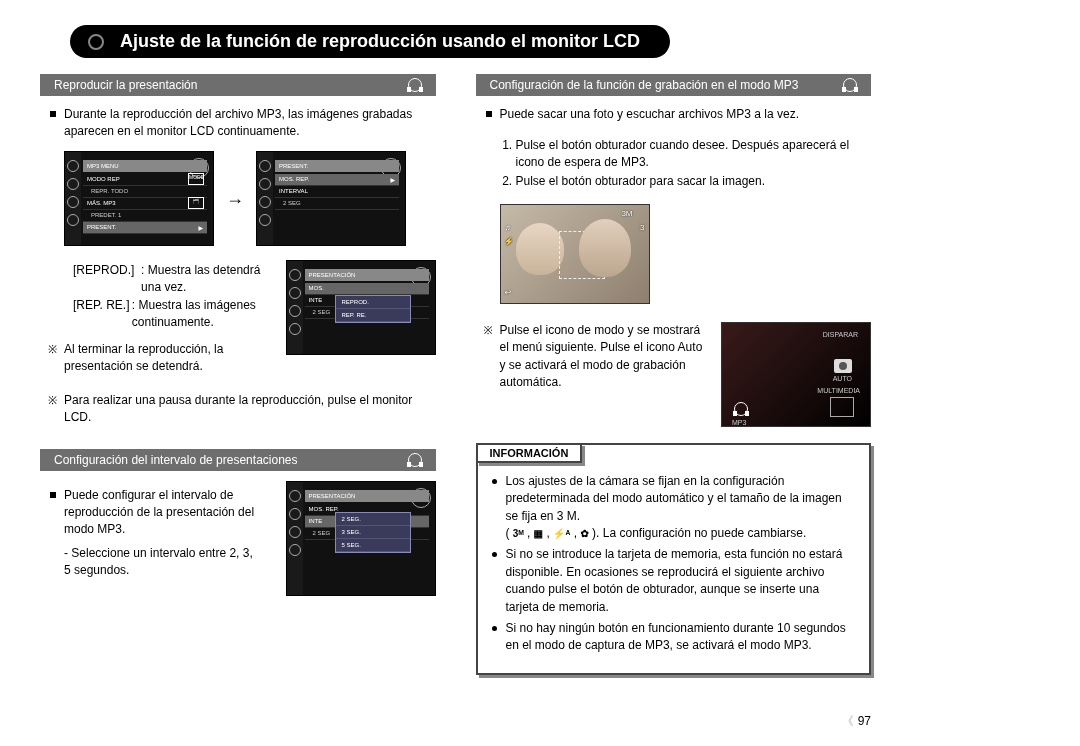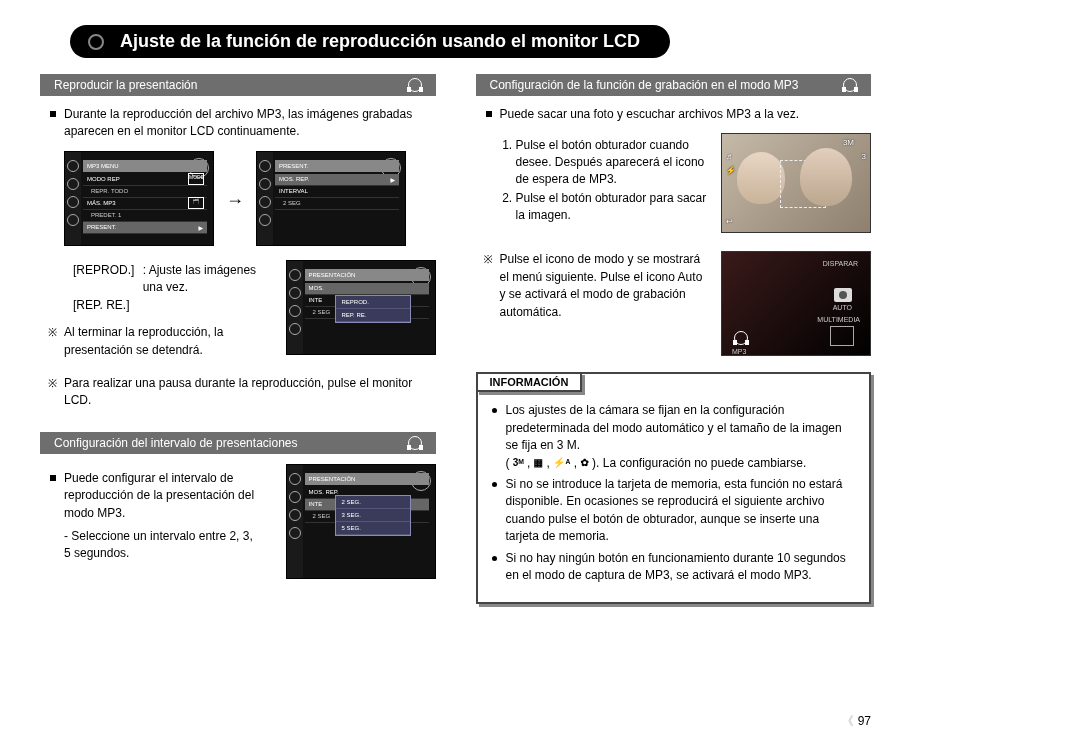--- a/index.html
+++ b/index.html
@@ -128,24 +128,25 @@
               </div>
           </div>
         </div>
       </div>
 
       <div class="floatbox">
         <div style="flex:1;">
           <div class="deflist">
             <div class="drow">
                 <div class="dt">[REPROD.]</div>
-                <div>: Ajuste las imágenes una vez.</div>
+                <div>: Muestra las detendrá una vez.</div>
               </div>
             <div class="drow">
                 <div class="dt">[REP. RE.]</div>
+                <div>: Muestra las imágenes continuamente.</div>
               </div>
           </div>
           <div class="para asterisk" style="">Al terminar la reproducción, la presentación se detendrá.</div>
         </div>
         <div class="lcd" style="flex:0 0 150px;">
           <div class="side">
               <span></span>
               <span></span>
               <span></span>
               <span></span>
@@ -214,21 +215,21 @@
 
     <div class="col">
 
       <div class="section-bar">
         <span>Configuración de la función de grabación en el modo MP3</span>
         <span class="hp-icon"></span>
       </div>
 
       <div class="para bullet-sq">Puede sacar una foto y escuchar archivos MP3 a la vez.</div>
 
-      <div class="right-flex" style="margin-left:24px;">
+      <div class="right-flex" style="margin-left:24px;flex-direction:column;">
         <ol class="numlist" style="flex:1;padding-left:16px;">
           <li>Pulse el botón obturador cuando desee. Después aparecerá el icono de espera de MP3.</li>
           <li>Pulse el botón obturador para sacar la imagen.</li>
         </ol>
         <div class="photo">
           <div class="face-frame"></div>
           <span class="badge" style="right:16px;top:4px;">3M</span>
           <span class="badge" style="right:4px;top:18px;">3</span>
           <span class="badge" style="left:4px;top:18px;">♬</span>
           <span class="badge" style="left:4px;top:32px;">⚡</span>

